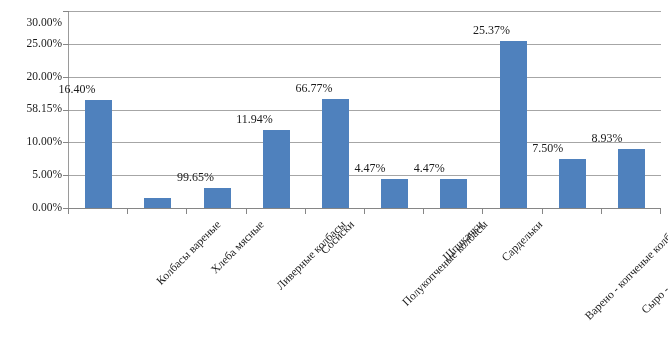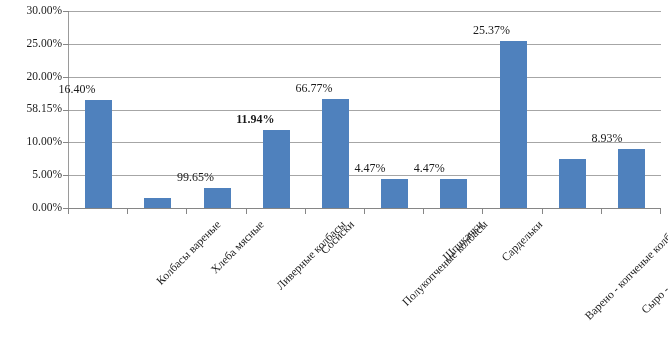--- a/index.html
+++ b/index.html
@@ -100,21 +100,21 @@
     transform-origin: right top;
     text-align: right;
   }
 </style>
 </head>
 <body>
 
 <div id="chart-root">
 
   <div>
-    <div class="ylabel" style="left:2px; top:4px;">30.00%</div>
+    <div class="ylabel" style="left:2px; top:16px;">30.00%</div>
     <div class="ylabel" style="left:2px; top:37px;">25.00%</div>
     <div class="ylabel" style="left:2px; top:70px;">20.00%</div>
     <div class="ylabel" style="left:2px; top:102px;">58.15%</div>
     <div class="ylabel" style="left:2px; top:135px;">10.00%</div>
     <div class="ylabel" style="left:2px; top:168px;">5.00%</div>
     <div class="ylabel" style="left:2px; top:201px;">0.00%</div>
   </div>
 
   <div class="plot-area">
 
@@ -140,25 +140,26 @@
     <div class="bar" style="left: 193.7px; height: 78.406px; background: rgb(79, 129, 189);"></div>
     <div class="bar" style="left: 252.9px; height: 109.007px; background: rgb(79, 129, 189);"></div>
     <div class="bar" style="left: 312.1px; height: 29.353px; background: rgb(79, 129, 189);"></div>
     <div class="bar" style="left: 371.3px; height: 29.353px; background: rgb(79, 129, 189);"></div>
     <div class="bar" style="left: 430.5px; height: 166.596px; background: rgb(79, 129, 189);"></div>
     <div class="bar" style="left: 489.7px; height: 49.25px; background: rgb(79, 129, 189);"></div>
     <div class="bar" style="left: 548.9px; height: 58.6403px; background: rgb(79, 129, 189);"></div>
 
     <div class="bar-label" style="left: -10.4px; top: 71.3067px;">16.40%</div>
     <div class="bar-label" style="left: 108px; top: 159.3px;">99.65%</div>
-    <div class="bar-label" style="left: 167.2px; top: 100.594px; font-weight: bold;">11.94%</div>
+    <div class="bar-label" style="left: 167.2px; top: 100.594px;">11.94%</div>
     <div class="bar-label" style="left: 226.4px; top: 69.9933px;">66.77%</div>
     <div class="bar-label" style="left: 285.6px; top: 149.647px;">4.47%</div>
     <div class="bar-label" style="left: 344.8px; top: 149.647px;">4.47%</div>
     <div class="bar-label" style="left: 404px; top: 12.4037px;">25.37%</div>
+    <div class="bar-label" style="left: 463.2px; top: 129.75px;">7.50%</div>
     <div class="bar-label" style="left: 522.4px; top: 120.36px;">8.93%</div>
   </div>
 
   <div>
     <div class="xtick" style="left:68px;"></div>
     <div class="xtick" style="left:127.2px;"></div>
     <div class="xtick" style="left:186.4px;"></div>
     <div class="xtick" style="left:245.6px;"></div>
     <div class="xtick" style="left:304.8px;"></div>
     <div class="xtick" style="left:364.0px;"></div>

